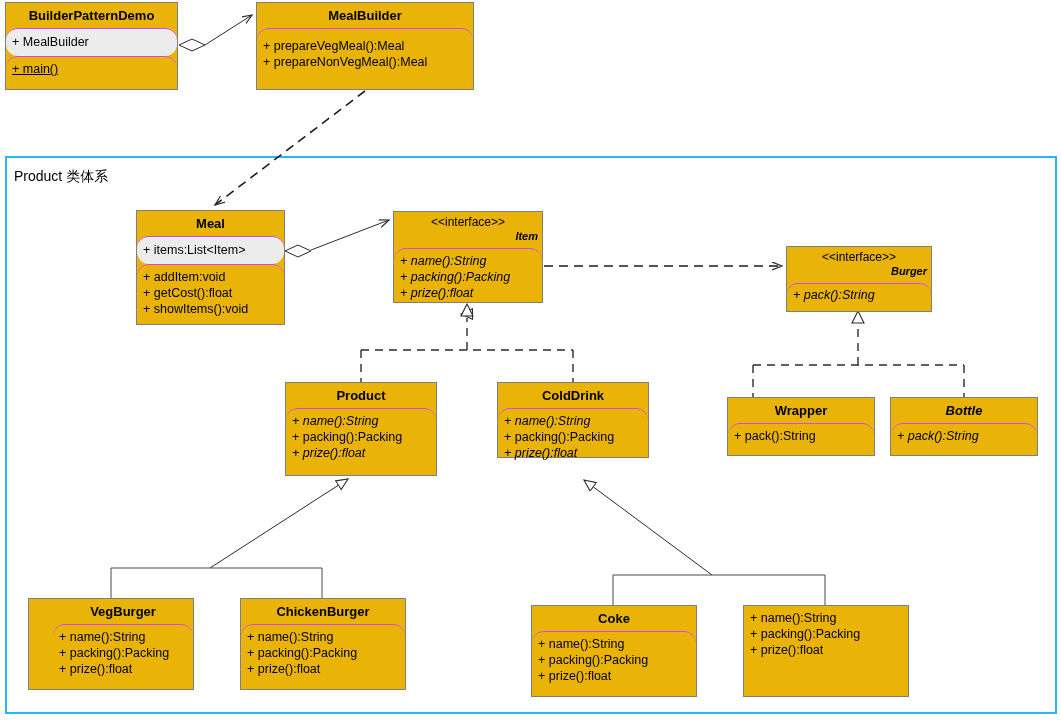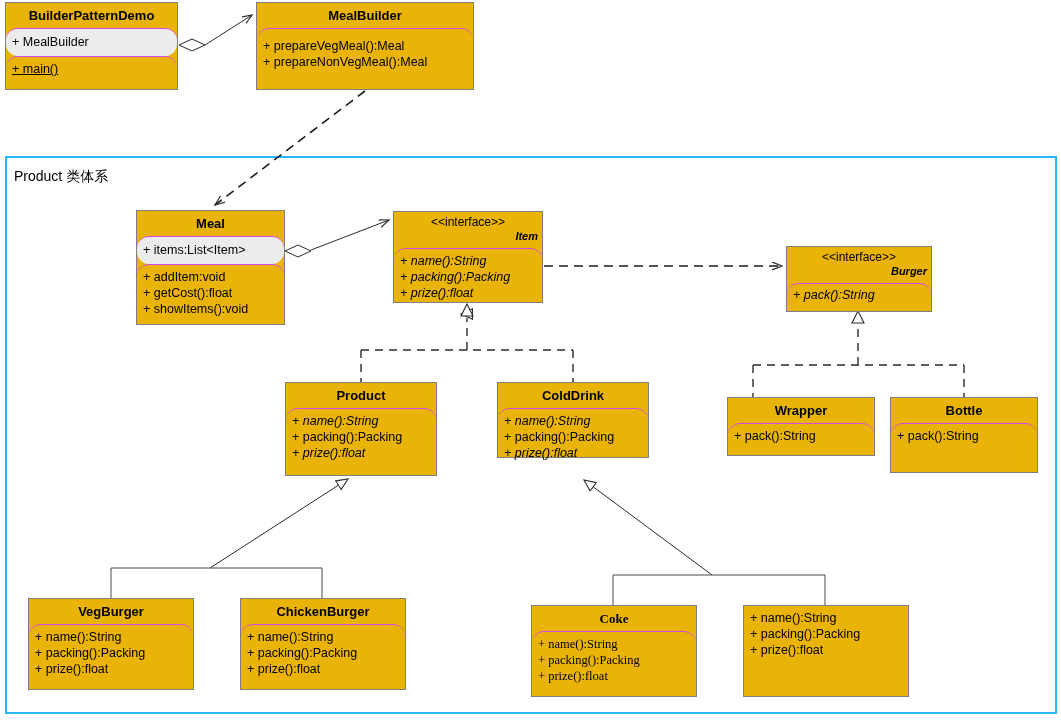--- a/index.html
+++ b/index.html
@@ -184,46 +184,46 @@
     </div>
   </div>
 
   <div class="uml" style="left:679px;top:397px;width:148px;height:59px;margin-left:48px;">
     <div class="sec title">Wrapper</div>
     <div class="sec members" style="padding:4px 6px 4px 6px;">
       <div class="m">+ pack():String</div>
     </div>
   </div>
 
-  <div class="uml" style="left:890px;top:397px;width:148px;height:76px;">
+  <div class="uml" style="left:890px;top:397px;width:148px;height:59px;font-style:italic;">
     <div class="sec title">Bottle</div>
     <div class="sec members" style="padding:4px 6px 4px 6px;">
       <div class="m">+ pack():String</div>
     </div>
   </div>
 
-  <div class="uml" style="left:28px;top:598px;width:166px;height:92px;">
+  <div class="uml" style="left:28px;top:598px;width:166px;height:92px;padding-left:24px;">
     <div class="sec title">VegBurger</div>
     <div class="sec members">
       <div class="m">+ name():String</div>
       <div class="m">+ packing():Packing</div>
       <div class="m">+ prize():float</div>
     </div>
   </div>
 
   <div class="uml" style="left:240px;top:598px;width:166px;height:92px;">
     <div class="sec title">ChickenBurger</div>
     <div class="sec members">
       <div class="m">+ name():String</div>
       <div class="m">+ packing():Packing</div>
       <div class="m">+ prize():float</div>
     </div>
   </div>
 
-  <div class="uml" style="left:531px;top:605px;width:166px;height:92px;font-family:Liberation Serif, serif;">
+  <div class="uml" style="left:531px;top:605px;width:166px;height:92px;">
     <div class="sec title">Coke</div>
     <div class="sec members">
       <div class="m">+ name():String</div>
       <div class="m">+ packing():Packing</div>
       <div class="m">+ prize():float</div>
     </div>
   </div>
 
   <div class="uml" style="left:743px;top:605px;width:166px;height:92px;">
     <div class="sec members">

